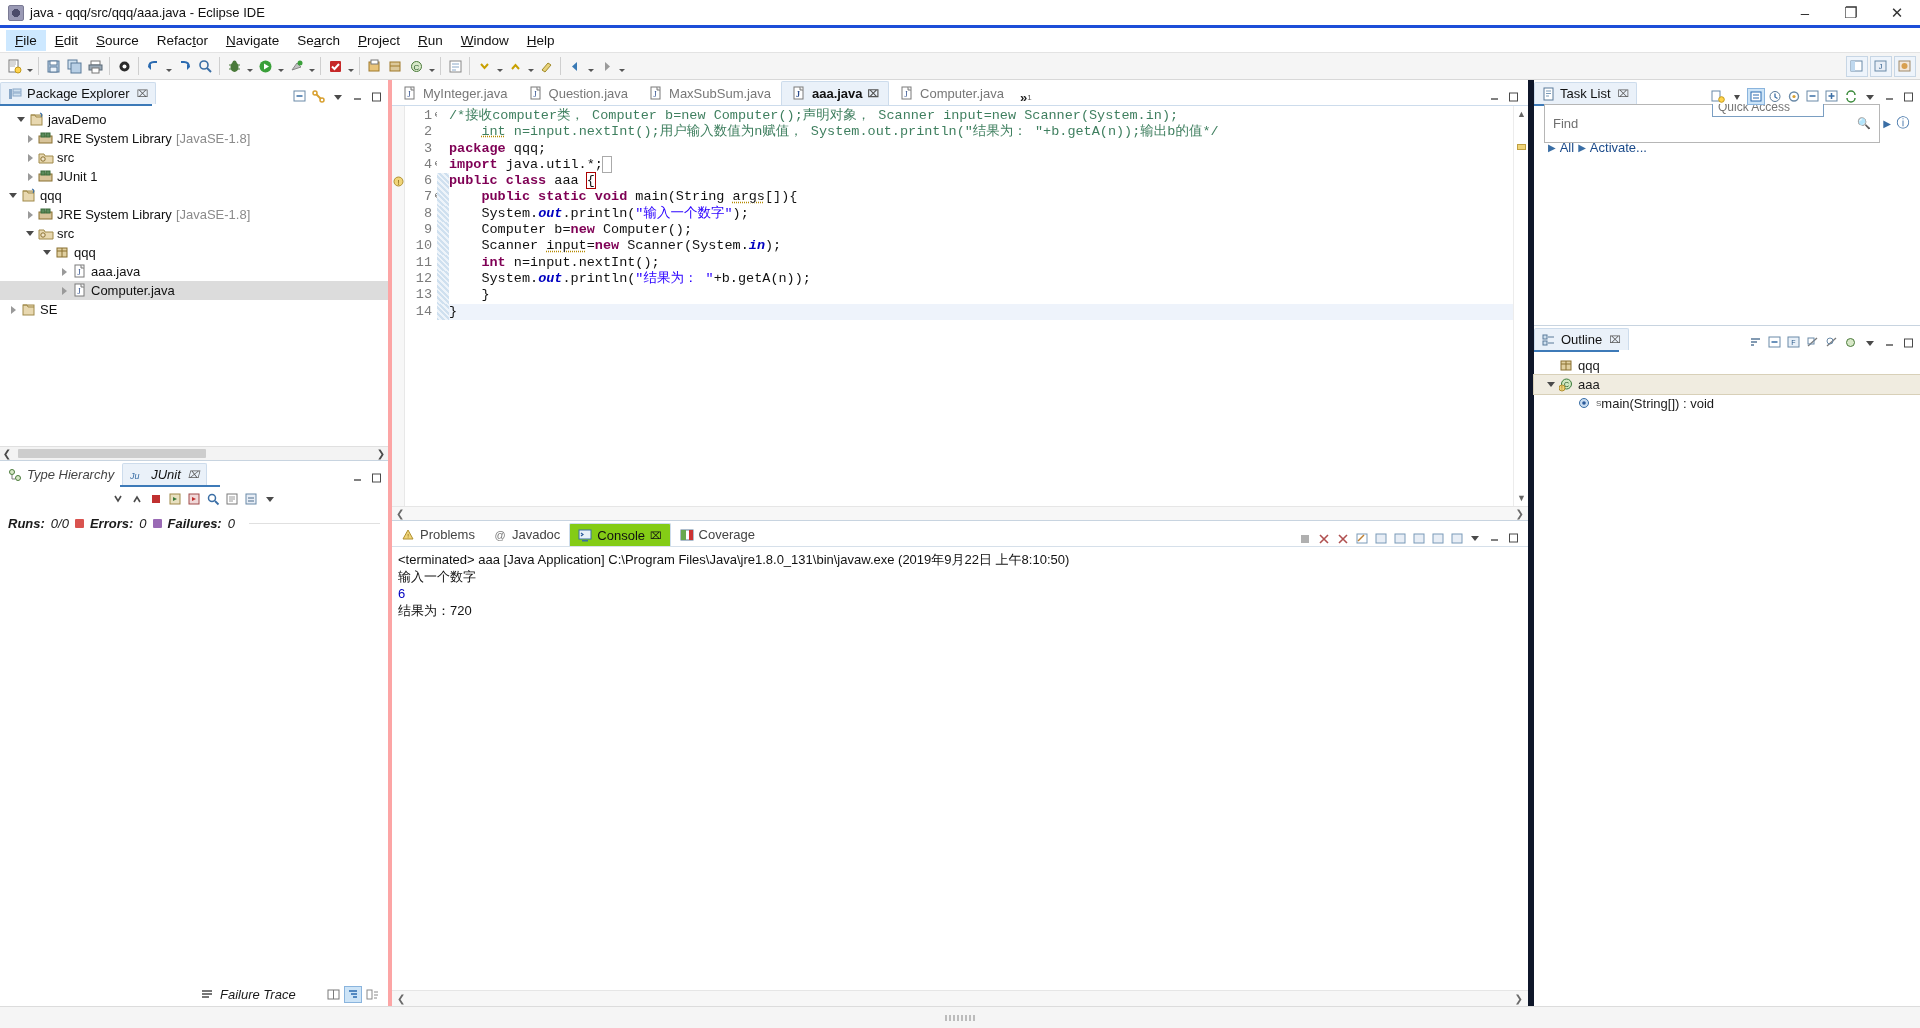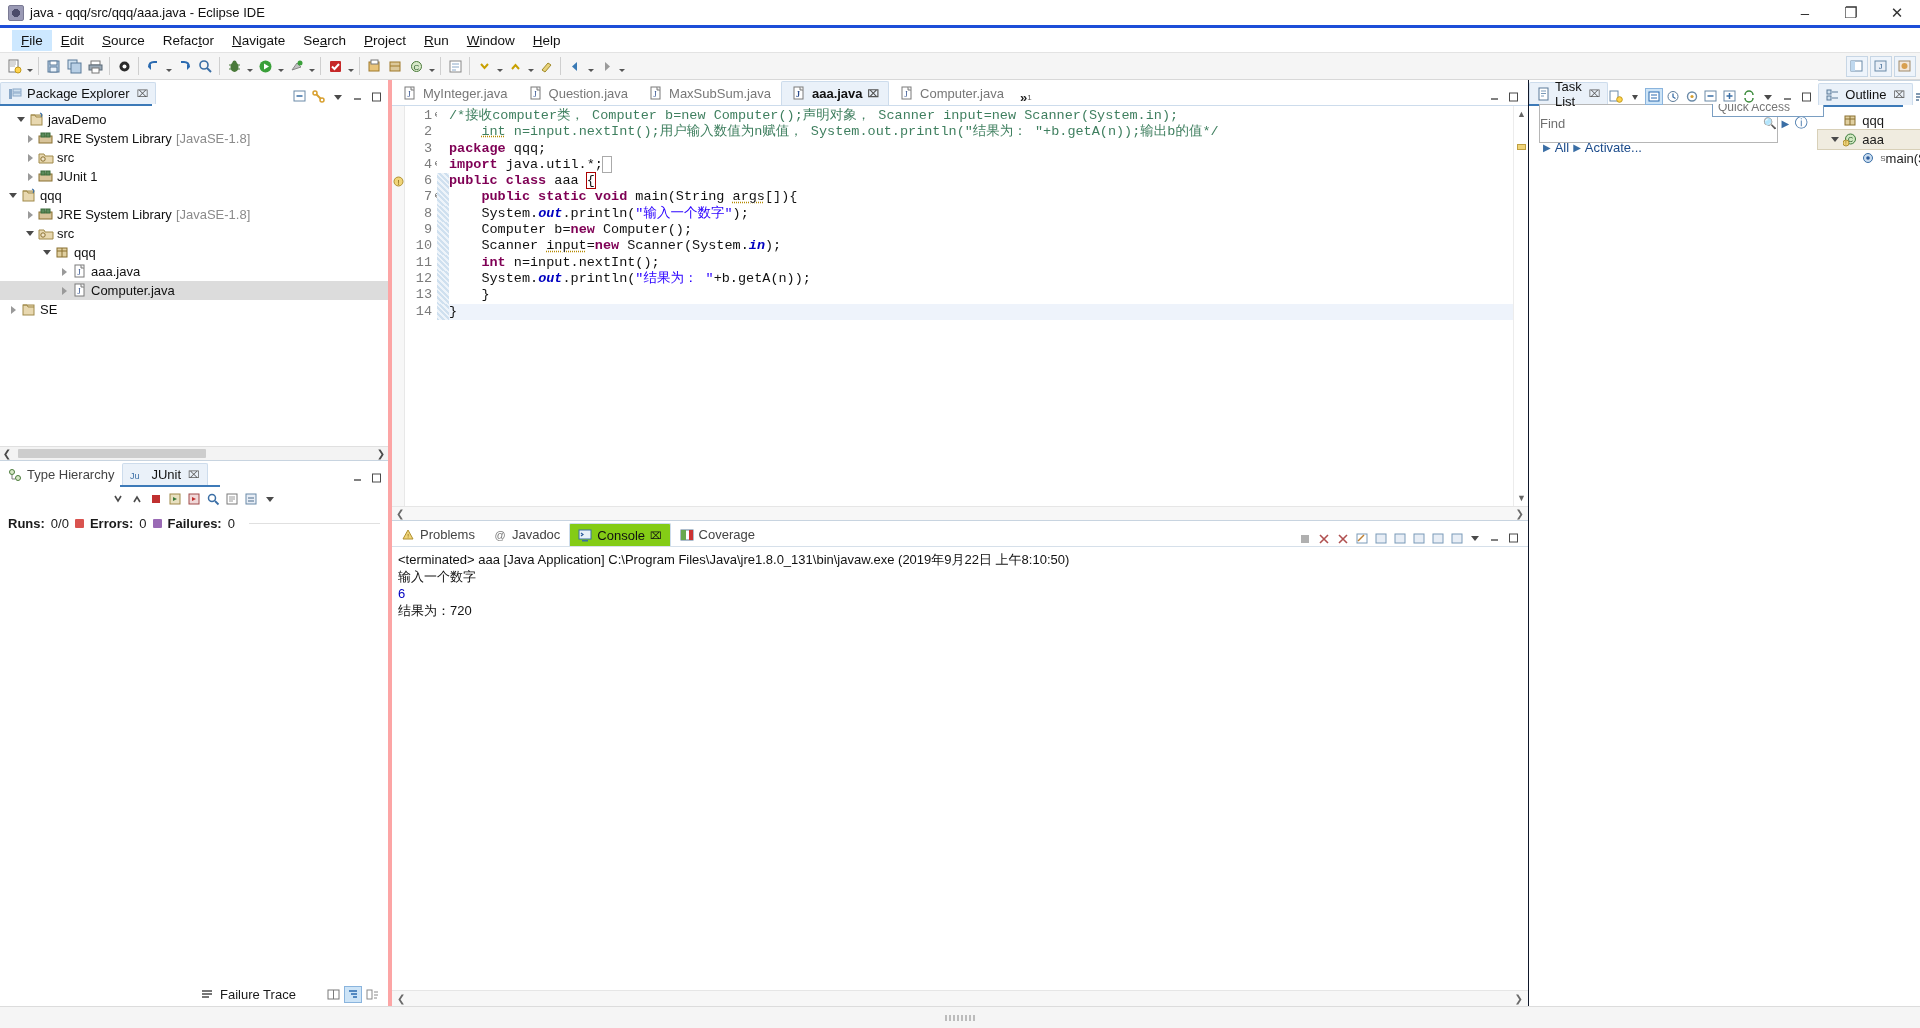--- a/index.html
+++ b/index.html
@@ -19,21 +19,21 @@
   .tb-icon { width:16px; height:16px; margin:0 6px 0 8px; border-radius:2px;
              background:radial-gradient(circle at 50% 50%, #4a4a6a 0 40%, #9a9ab5 41% 100%);
              border:1px solid #7a7a94; position:relative; }
   .tb-title { font-size:13px; color:#111; }
   .tb-spacer { flex:1; }
   .tb-btn { width:46px; height:28px; display:flex; align-items:center; justify-content:center;
             font-size:15px; color:#333; }
 
   
   .menubar { height:24px; background:#ffffff; display:flex; align-items:center;
-             padding-left:12px; flex:0 0 24px; }
+             padding-left:6px; flex:0 0 24px; }
   .menu-item { padding:3px 9px; font-size:13.5px; color:#111; }
   .menu-item.active { background:#cde8ff; }
   .menu-item u { text-decoration:underline; }
 
   
   .toolbar { height:28px; background:#f5f5f5; border-top:1px solid #e3e3e3;
              border-bottom:1px solid #d8d8d8; display:flex; align-items:center;
              padding:0 4px; flex:0 0 28px; gap:1px; position:relative; }
   .tbtn { width:20px; height:22px; display:flex; align-items:center; justify-content:center;
           position:relative; }
@@ -154,26 +154,26 @@
   .con-body { flex:1; background:#fff; padding:4px 0 0 2px; overflow:hidden;
               font-family:"Liberation Sans", sans-serif; font-size:13px; min-height:0;
               border-top:1px solid #d6e0ea; }
   .con-line { height:17px; line-height:17px; padding-left:4px; white-space:pre; color:#111; }
   .con-line.blue { color:#0000c0; }
   .bottom-hbar { height:16px; background:#f7f7f7; border-top:1px solid #e6e6e6; display:flex;
                  align-items:center; justify-content:space-between; padding:0 5px; flex:0 0 16px;
                  font-size:10px; color:#6a6a6a; }
 
   
-  .rightcol { width:392px; flex:0 0 392px; display:flex; flex-direction:row;
-              border-left:1px solid #0f172a; min-height:0; }
+  .rightcol { width:392px; flex:0 0 392px; display:flex; flex-direction:column;
+              border-left:6px solid #0f172a; min-height:0; }
   .tasklist { flex:0 0 245px; display:flex; flex-direction:column; }
   .find-row { height:30px; display:flex; align-items:center; padding:4px 8px 0 10px; }
   .find-box { flex:1; height:39px; border:1px solid #b6b6b6; background:#fff; display:flex;
-              align-items:center; padding:0 0; font-size:13px; color:#6f6f6f; }
+              align-items:center; padding:0 8px; font-size:13px; color:#6f6f6f; }
   .find-box .mag { margin-left:auto; font-size:11px; color:#4a7ab5; }
   .find-caret { width:14px; text-align:center; color:#3a6ea5; font-size:10px; }
   .help-q { width:18px; text-align:center; color:#3a6ea5; font-size:13px; }
   .filter-row { height:22px; display:flex; align-items:center; gap:4px; padding-left:14px;
                 font-size:13px; }
   .filt-arrow { color:#3a6ea5; font-size:10px; }
   .filt-link { color:#1a4a8a; }
   .outline { flex:1; display:flex; flex-direction:column; min-height:0;
              border-top:1px solid #c8d4e0; }
   .orow { height:19px; display:flex; align-items:center; font-size:13px; padding-left:10px; }
@@ -554,21 +554,21 @@
               <span>SE</span>
             </div>
           </div>
         <div class="hscroll">
           <div class="hs-arrow">❮</div>
           <div class="hs-thumb"></div>
           <div style="margin-left:auto;" class="hs-arrow">❯</div>
         </div>
       </div>
 
-      <div class="view" style="flex:1; border-top:1px solid #c8d4e0;">
+      <div class="view" style="flex:1; border-top:1px solid #c8d4e0;font-style:italic;">
         <div class="view-tabbar">
           <div class="view-tab plain">
             <span>
               <svg width="14" height="14" viewBox="0 0 14 14">
                   <circle cx="4" cy="4" r="2.5" fill="#d8e8c8" stroke="#4a7a3a"></circle>
                   <circle cx="10" cy="10" r="2.5" fill="#d8e8c8" stroke="#4a7a3a"></circle>
                   <path d="M4 7 V11 H7" stroke="#7a7a7a" fill="none"></path>
                 </svg>
             </span>
             <span>Type Hierarchy</span>

